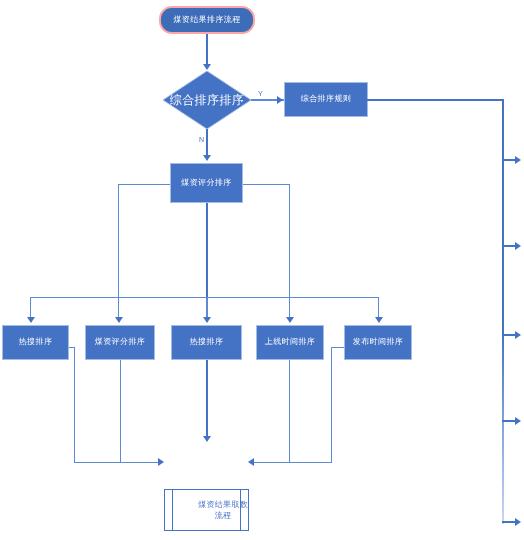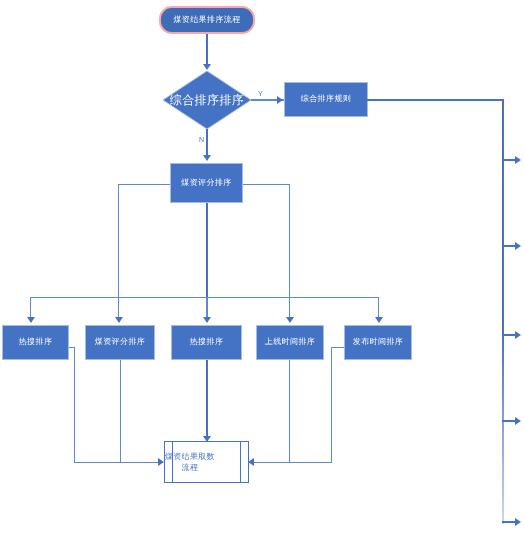--- a/index.html
+++ b/index.html
@@ -57,21 +57,22 @@
     text-align:center;
   }
   
   .subroutine{
     position:absolute;
     box-sizing:border-box;
     background:#ffffff;
     border:1px solid #4472c4;
     display:flex;
     align-items:center;
-    justify-content:flex-start;
+    justify-content:flex-end;
+    margin-top:48px;
   }
   .subroutine .bar-l,
   .subroutine .bar-r{
     position:absolute;
     top:0;bottom:0;
     width:1px;
     background:#4472c4;
   }
   .subroutine .bar-l{left:7px;}
   .subroutine .bar-r{right:7px;}

